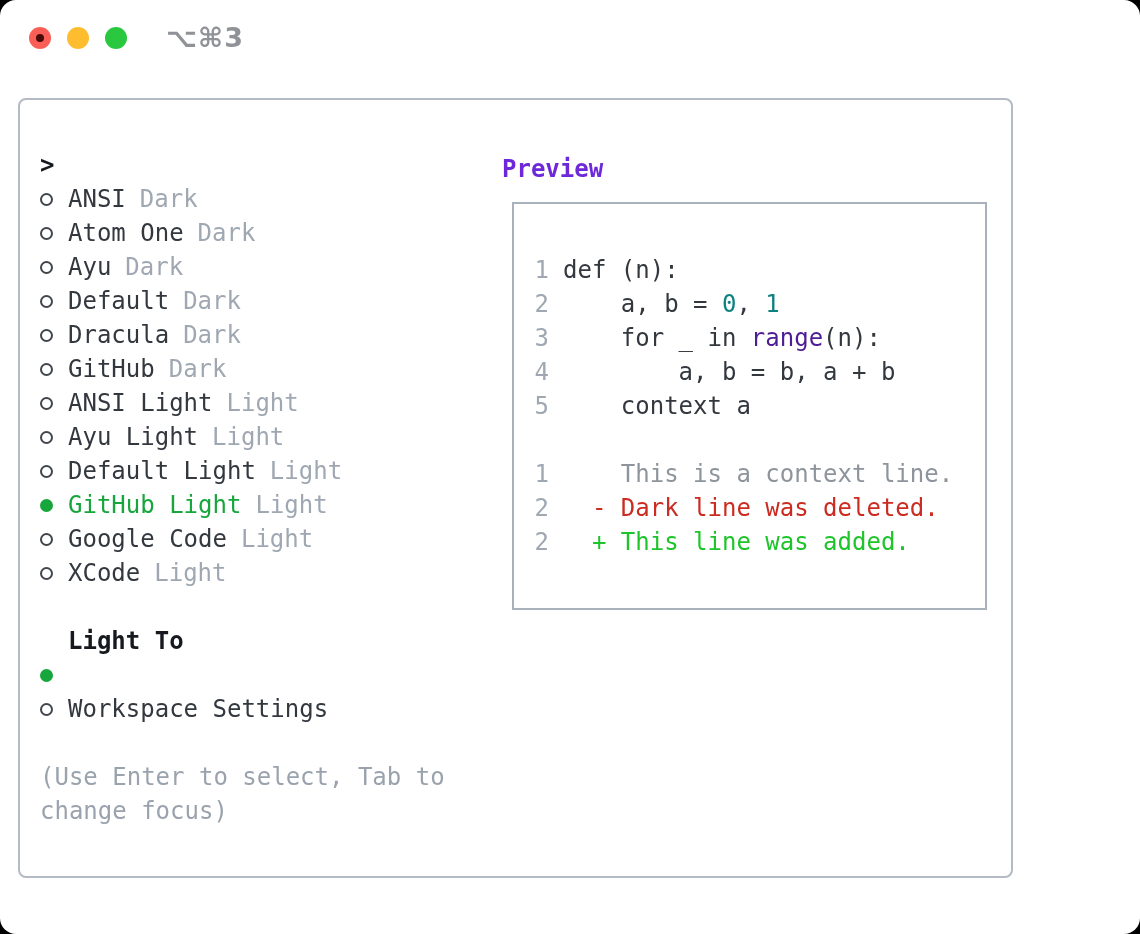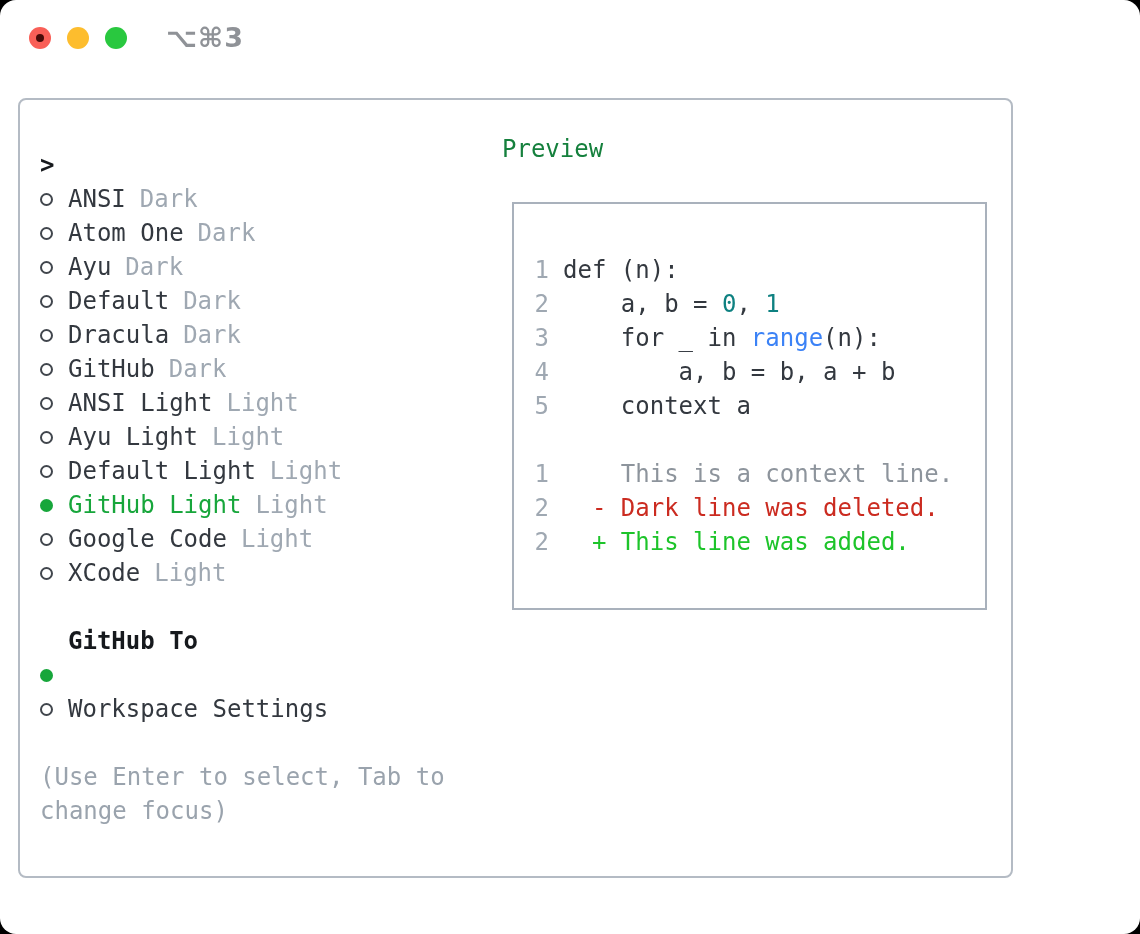--- a/index.html
+++ b/index.html
@@ -43,35 +43,35 @@
   .hdr-label{font-weight:bold;color:#16191d;}
   .circ{width:13px;height:13px;border:2px solid #41464d;border-radius:50%;box-sizing:border-box;}
   .sel .circ{background:#17a63b;border-color:#17a63b;}
   .nm{color:#33383f;}
   .sel .nm{color:#17a63b;}
   .variant{color:#9fa8b2;margin-left:14px;}
   .spacer{height:34px;}
   .help{color:#9aa3ad;white-space:pre;}
   
   .preview-label{
-    position:absolute;left:482px;top:32px;
-    font-size:24px;line-height:34px;font-weight:normal;color:#15803d;
+    position:absolute;left:482px;top:52px;
+    font-size:24px;line-height:34px;font-weight:bold;color:#6d28d9;
   }
   .preview-box{
     position:absolute;left:492px;top:102px;width:475px;height:408px;
     border:2px solid #a9b1bc;background:#fff;box-sizing:border-box;
   }
   .code-area{position:absolute;left:20px;top:49px;font-size:24px;line-height:34px;}
   .cl{display:flex;height:34px;align-items:center;white-space:pre;}
   .ln{width:15px;flex:0 0 15px;text-align:right;color:#9fa8b2;margin-right:14px;}
   .cl span{white-space:pre;}
   .tok{color:#33383f;}
   .tok-fn{color:#b02222;}
   .tok-num{color:#0e8181;}
-  .tok-builtin{color:#3b82f6;text-align:center;}
+  .tok-builtin{color:#4c1d95;text-align:center;}
   .diff-ctx{color:#8d949c;}
   .diff-del{color:#cb2b20;}
   .diff-add{color:#1dc42a;}
 </style>
 </head>
 <body>
 
 <div class="window">
 
   <div class="titlebar">
@@ -151,21 +151,21 @@
       <div class="row">
         <span class="pfx"><span class="circ"></span></span>
         <span class="nm">XCode</span>
         <span class="variant">Light</span>
       </div>
 
       <div class="spacer"></div>
 
       <div class="row">
         <span class="pfx"></span>
-        <span class="hdr-label">GitHub To</span>
+        <span class="hdr-label">Light To</span>
       </div>
       <div class="row sel">
         <span class="pfx"><span class="circ"></span></span>
       </div>
       <div class="row">
         <span class="pfx"><span class="circ"></span></span>
         <span class="nm">Workspace Settings</span>
       </div>
 
       <div class="spacer"></div>

